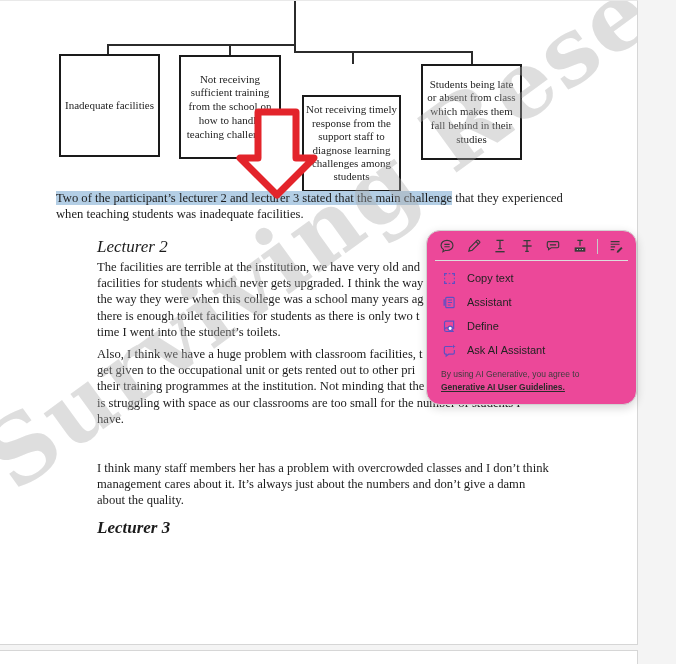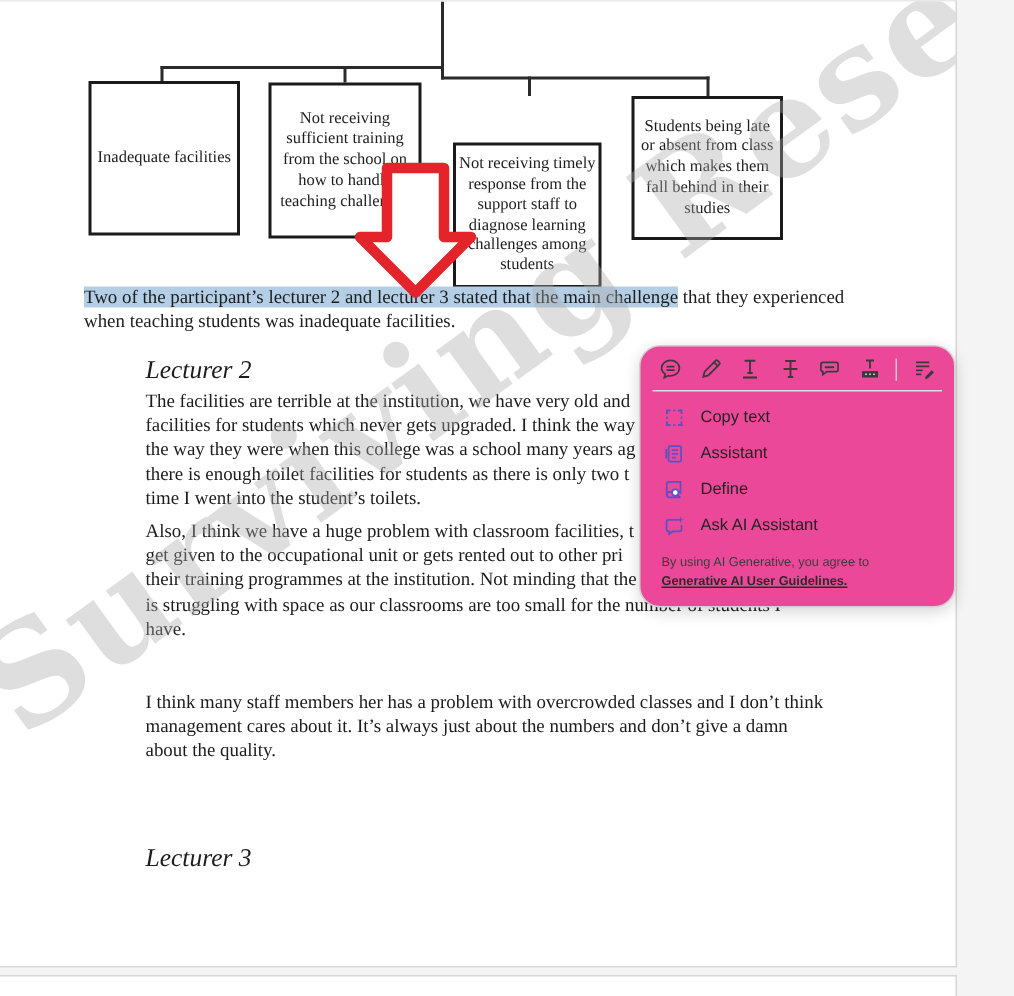--- a/index.html
+++ b/index.html
@@ -98,21 +98,21 @@
     <div class="doc-text quote" style="top:345px;">Also, I think we have a huge problem with classroom facilities, t
 get given to the occupational unit or gets rented out to other pri
 their training programmes at the institution. Not minding that the lecturers at the campus
 is struggling with space as our classrooms are too small for the number of students I
 have.</div>
 
     <div class="doc-text quote" style="top:459px;">I think many staff members her has a problem with overcrowded classes and I don’t think
 management cares about it. It’s always just about the numbers and don’t give a damn
 about the quality.</div>
 
-    <div class="doc-text quote-head" style="top:561px;">Lecturer 3</div>
+    <div class="doc-text quote-head" style="top:517px;font-weight:bold;">Lecturer 3</div>
   </div>
 
   <div class="page2"></div>
 
   <div class="popup">
     <div class="ptoolbar">
       <span class="tbtn">
         <svg width="16" height="16" viewBox="0 0 18 18" fill="none" stroke="currentColor" stroke-width="1.3">
           <path d="M9 2.6c-3.7 0-6.7 2.5-6.7 5.7 0 1.9 1.1 3.5 2.7 4.5l-.6 2.6 3-1.5c.5.1 1 .2 1.6.2 3.7 0 6.7-2.6 6.7-5.8S12.7 2.6 9 2.6z"></path>
           <path d="M6 7.2h6M6 9.8h6"></path>

